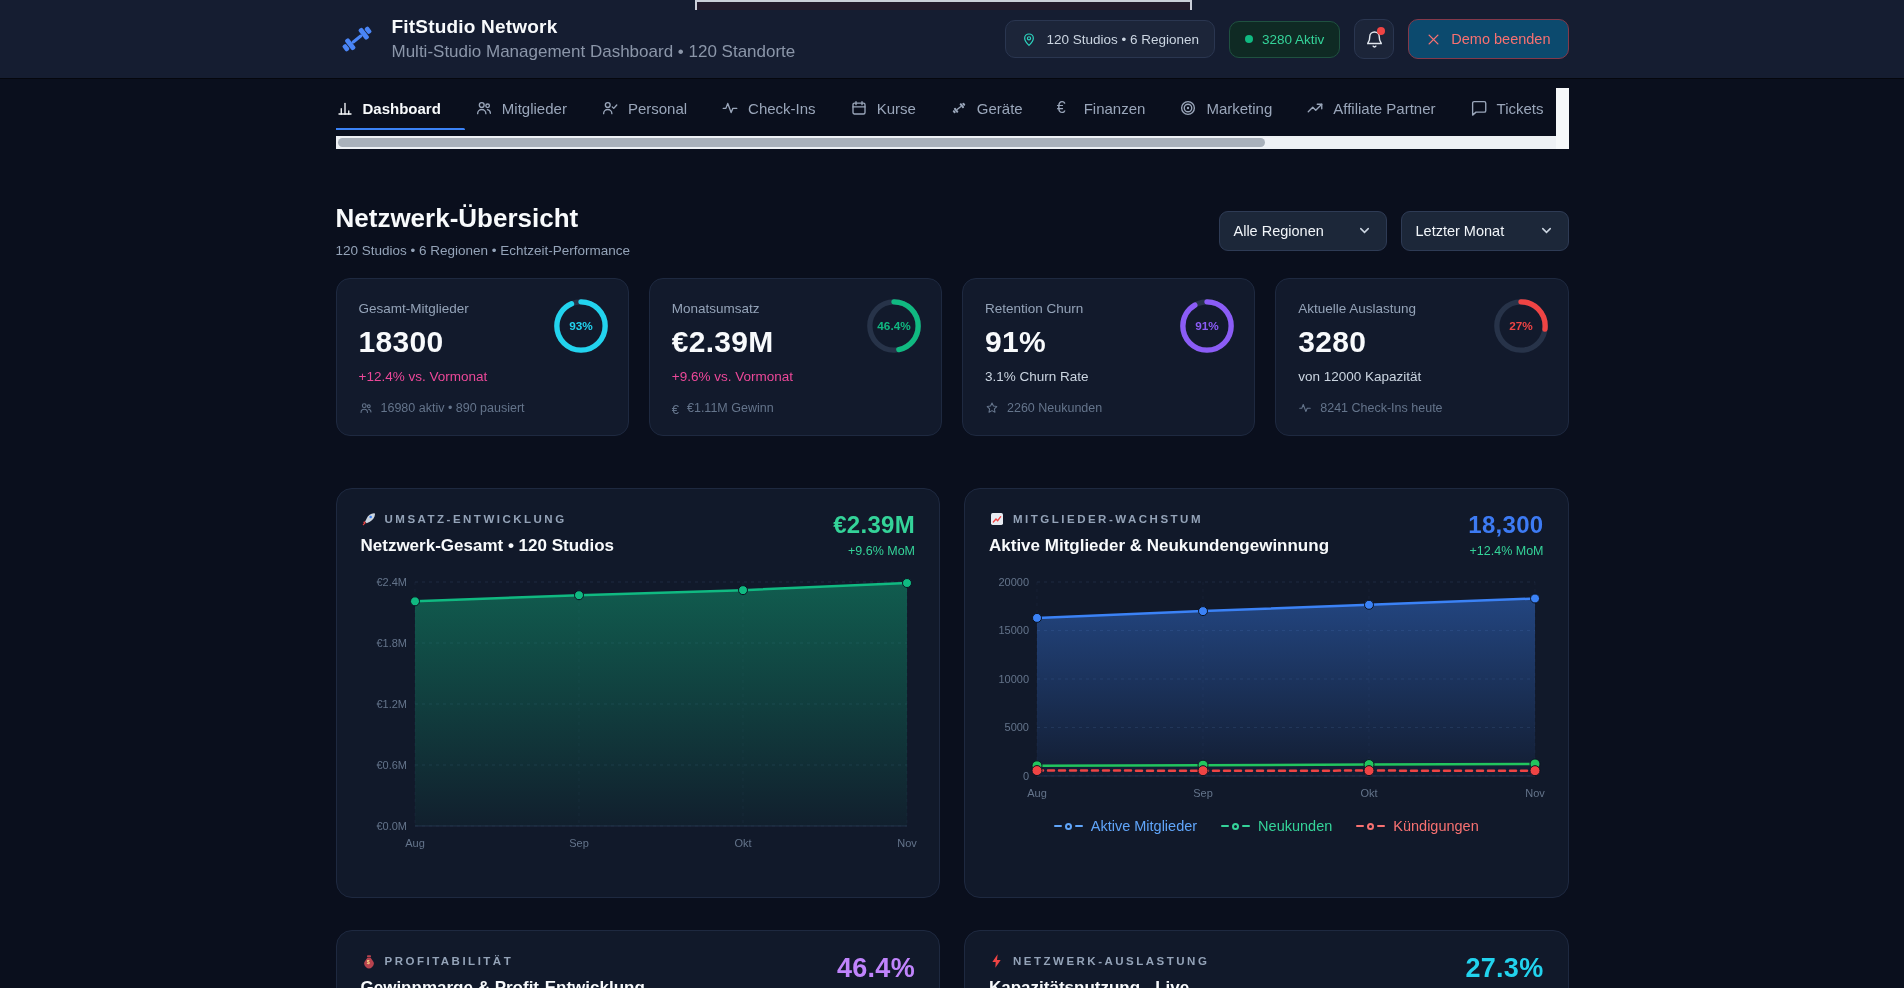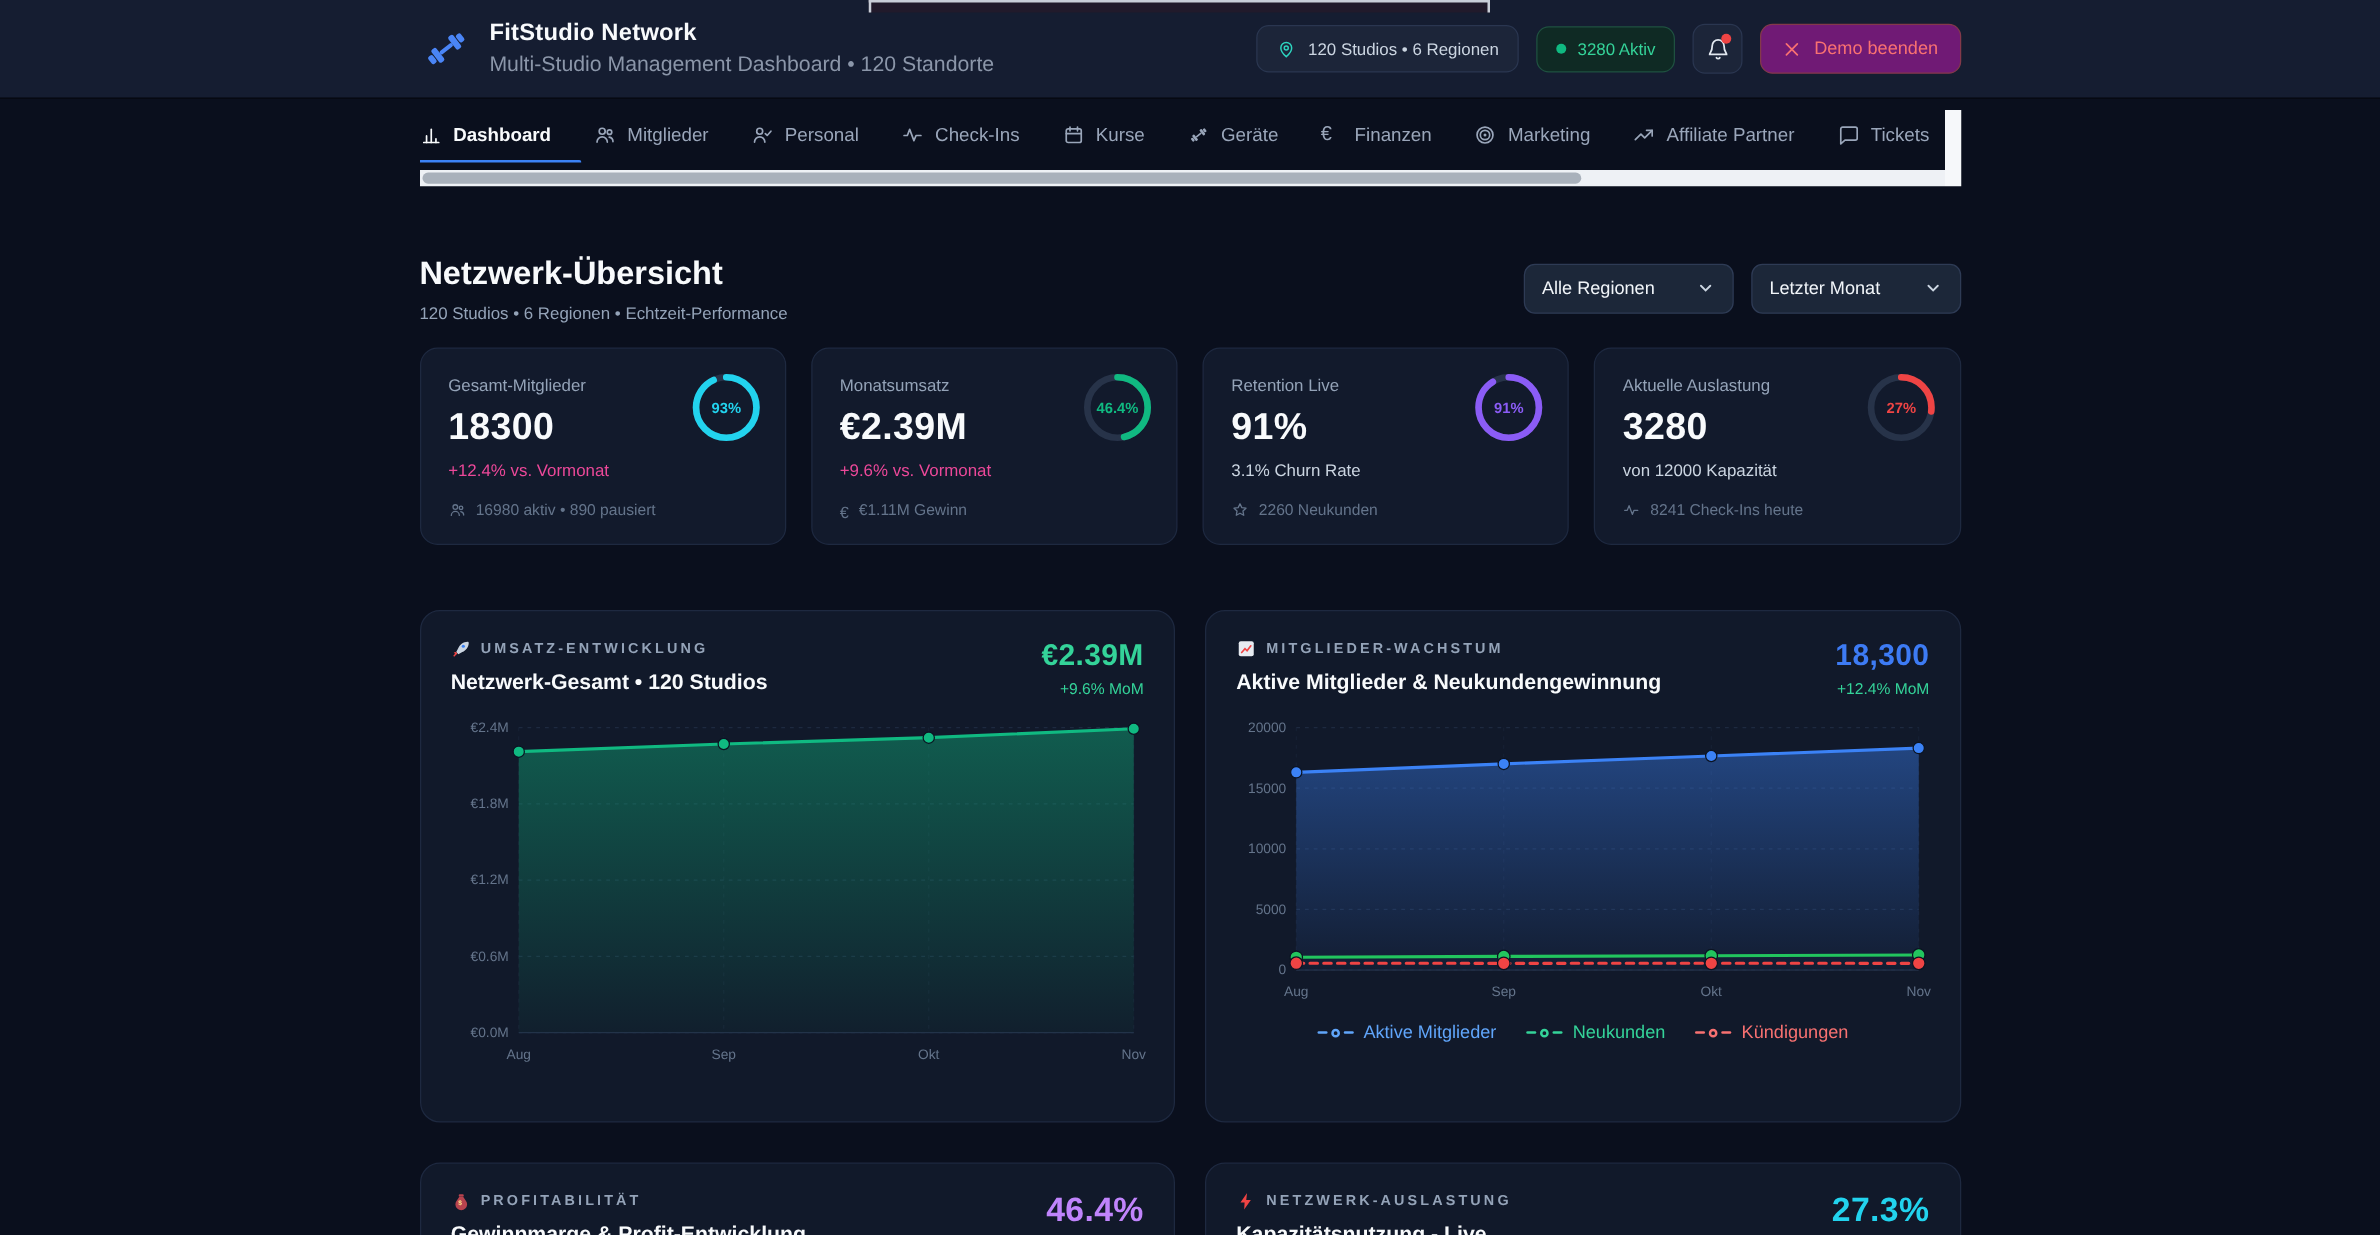--- a/index.html
+++ b/index.html
@@ -19,21 +19,21 @@
   .app-subtitle { font-size:17px; color:#8b96a9; margin-top:4px;text-align:center; }
   .topbar-right { margin-left:auto; display:flex; align-items:center; gap:14px; }
   .chip { display:flex; align-items:center; gap:9px; padding:10px 15px; border-radius:10px; font-size:13.5px; }
   .chip-loc { background:#1c2539; border:1px solid #2a3650; color:#cbd5e1; }
   .chip-loc svg { color:#2dd4bf; }
   .chip-active { background:#0f2a24; border:1px solid #1f5140; color:#34d399; }
   .gdot { width:8px; height:8px; border-radius:50%; background:#10b981; }
   .bell-btn { position:relative; width:40px; height:40px; border-radius:10px; background:#1c2539; border:1px solid #2a3650; display:flex; align-items:center; justify-content:center; color:#e2e8f0; cursor:pointer; }
   .bell-dot { position:absolute; top:7px; right:8px; width:8px; height:8px; border-radius:50%; background:#ef4444; }
   .demo-btn { display:flex; align-items:center; gap:10px; padding:11px 17px; border-radius:10px;
-    background:#701a75; border:1px solid #83394a; color:#f87171; font-size:14.5px; cursor:pointer; font-family:inherit; }
+    background:#0c4a6e; border:1px solid #83394a; color:#f87171; font-size:14.5px; cursor:pointer; font-family:inherit; }
 
   
   .navwrap { position:relative; margin-top:8px; }
   .tabs { display:flex; align-items:center; height:44px; overflow:hidden; white-space:nowrap; width:calc(100% - 13px); }
   .tab { display:inline-flex; align-items:center; gap:9px; margin-right:34px; background:none; border:none;
     color:#9aa6ba; font-size:15px; font-family:inherit; cursor:pointer; position:relative; flex:0 0 auto; padding:10px 0; }
   .tab.active { color:#f8fafc; font-weight:bold; }
   .tab.active::after { content:""; position:absolute; left:-4px; right:-24px; bottom:-4px; height:3px; background:#3b82f6; border-radius:2px; }
   .tab-ic { display:flex; width:18px; height:18px; }
   .tab-ic svg { width:18px; height:18px; }
@@ -300,21 +300,21 @@
         <span>€1.11M Gewinn</span>
       </div>
       <svg class="ring" viewBox="0 0 60 60">
         <circle class="ring-track" cx="30" cy="30" r="25"></circle>
         <circle class="ring-val" cx="30" cy="30" r="25" transform="rotate(-90 30 30)" stroke-dasharray="72.8849495632832 157.07963267948966" style="stroke: rgb(16, 185, 129);"></circle>
         <text x="30" y="34.5" style="fill: rgb(16, 185, 129);">46.4%</text>
       </svg>
     </div>
 
     <div class="kpi-card">
-      <div class="kpi-label">Retention Live</div>
+      <div class="kpi-label">Retention Churn</div>
       <div class="kpi-value">91%</div>
       <div class="kpi-delta plain">3.1% Churn Rate</div>
       <div class="kpi-footer">
         <svg viewBox="0 0 24 24" fill="none" stroke="#64748b" stroke-width="1.8" stroke-linejoin="round">
           <path d="M12 3.5l2.5 5.2 5.7.8-4.1 4 1 5.7-5.1-2.7-5.1 2.7 1-5.7-4.1-4 5.7-.8z"></path>
         </svg>
         <span>2260 Neukunden</span>
       </div>
       <svg class="ring" viewBox="0 0 60 60">
         <circle class="ring-track" cx="30" cy="30" r="25"></circle>

